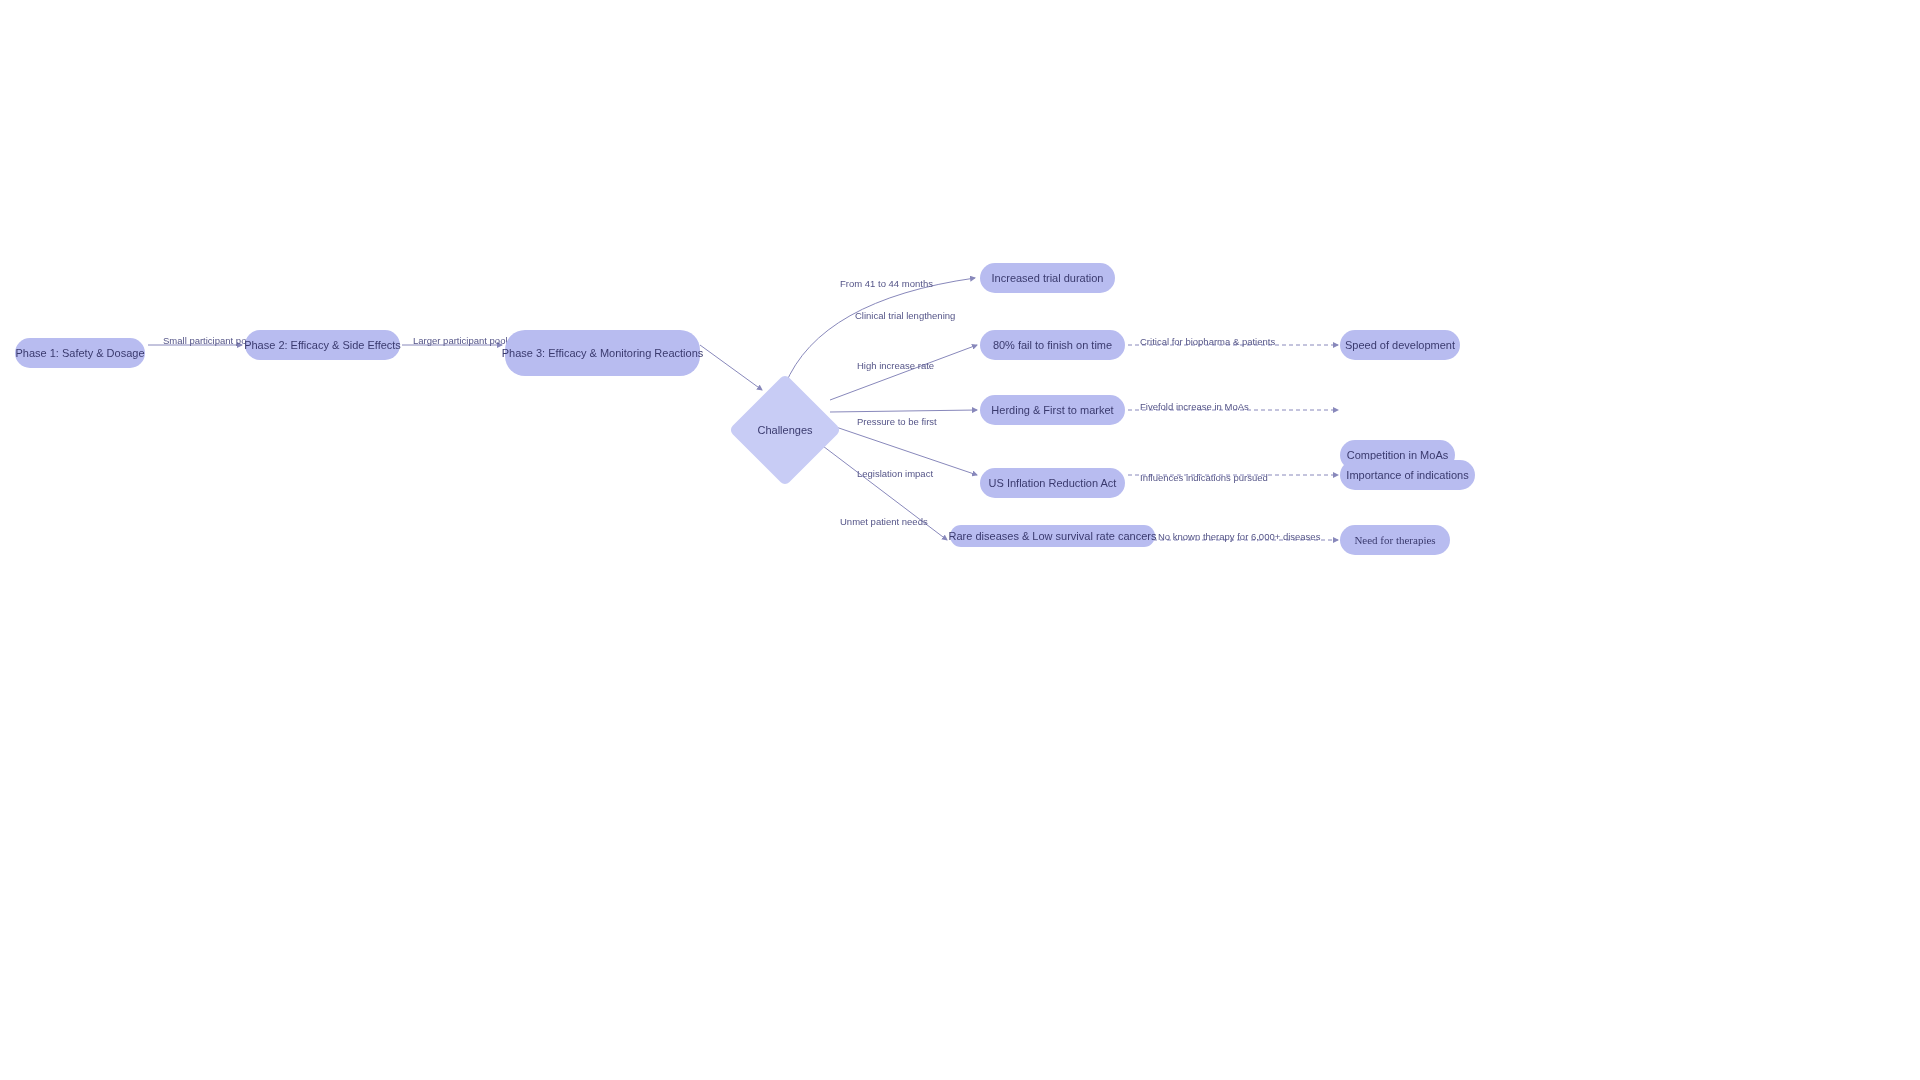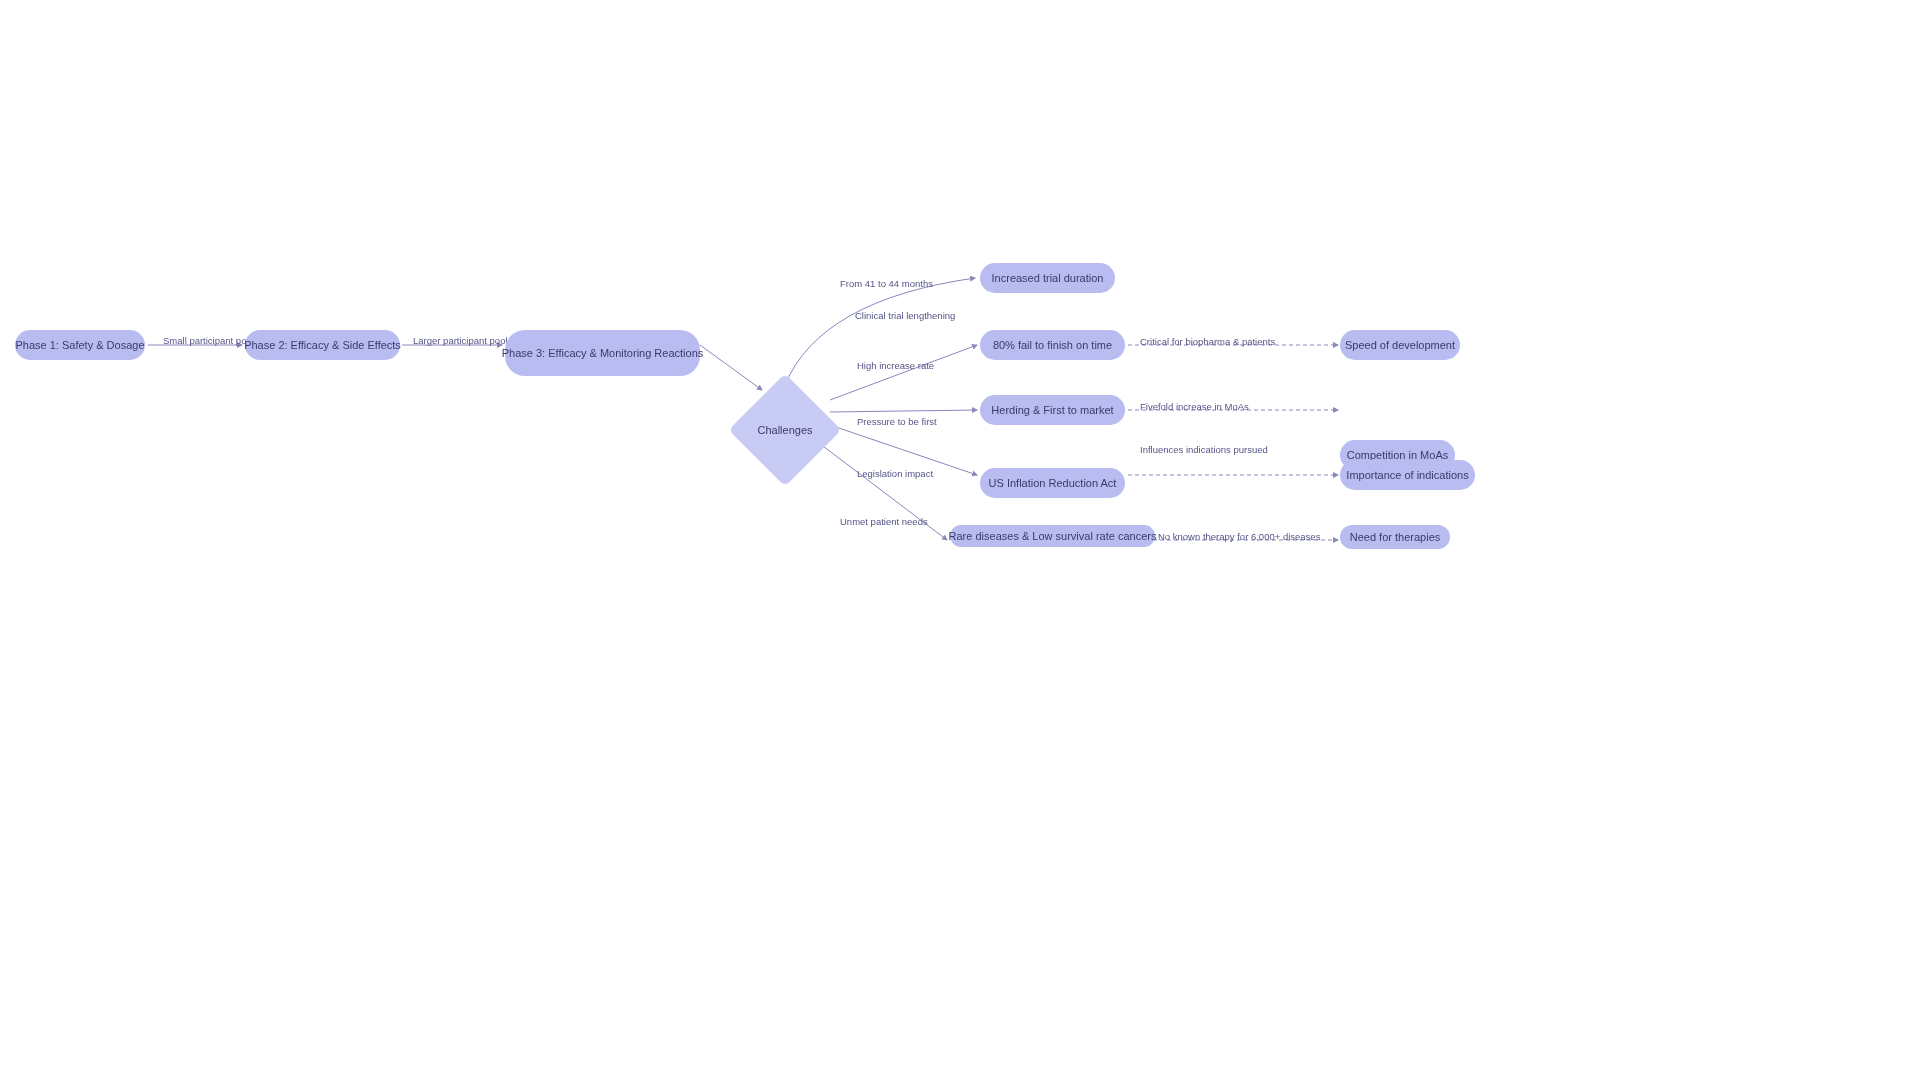--- a/index.html
+++ b/index.html
@@ -100,21 +100,21 @@
     <line x1="1153" y1="540" x2="1338" y2="540" stroke="#8888bb" stroke-width="1" stroke-dasharray="4,3" marker-end="url(#arrow)"></line>
 
     <defs>
       <marker id="arrow" markerWidth="6" markerHeight="6" refX="5" refY="3" orient="auto">
         <path d="M0,0 L0,6 L6,3 z" fill="#8888bb"></path>
       </marker>
     </defs>
 
   </svg>
 
-  <div class="node-pill" style="left:15px; top:330px; width:130px; height:30px;">Phase 1: Safety &amp; Dosage</div>
+  <div class="node-pill" style="left:15px; top:338px; width:130px; height:30px;">Phase 1: Safety &amp; Dosage</div>
 
   <div class="label-text" style="left:163px; top:335px;">Small participant pool</div>
 
   <div class="node-pill" style="left:245px; top:330px; width:155px; height:30px;">Phase 2: Efficacy &amp; Side Effects</div>
 
   <div class="label-text" style="left:413px; top:335px;">Larger participant pool</div>
 
   <div class="node-pill" style="left:505px; top:330px; width:195px; height:46px;">Phase 3: Efficacy &amp; Monitoring Reactions</div>
 
   <div class="node-diamond" style="left:740px; top:388px; width:90px; height:84px;">
@@ -140,25 +140,25 @@
   <div class="node-pill" style="left:980px; top:395px; width:145px; height:30px;">Herding &amp; First to market</div>
 
   <div class="node-pill" style="left:980px; top:460px; width:145px; height:30px;margin-top:8px;">US Inflation Reduction Act</div>
 
   <div class="node-pill" style="left:950px; top:525px; width:205px; height:22px;">Rare diseases &amp; Low survival rate cancers</div>
 
   <div class="label-text" style="left:1140px; top:336px;">Critical for biopharma &amp; patients</div>
 
   <div class="label-text" style="left:1140px; top:401px;">Fivefold increase in MoAs</div>
 
-  <div class="label-text" style="left:1140px; top:444px;">Influences indications pursued</div>
+  <div class="label-text" style="left:1140px; top:472px;">Influences indications pursued</div>
 
   <div class="label-text" style="left:1158px; top:531px;">No known therapy for 6,000+ diseases</div>
 
   <div class="node-pill" style="left:1340px; top:330px; width:120px; height:30px;">Speed of development</div>
 
   <div class="node-pill" style="left:1340px; top:395px; width:115px; height:30px;margin-top:45px;">Competition in MoAs</div>
 
   <div class="node-pill" style="left:1340px; top:460px; width:135px; height:30px;">Importance of indications</div>
 
-  <div class="node-pill" style="left:1340px; top:525px; width:110px; height:24px;">Need for therapies</div>
+  <div class="node-pill" style="left:1340px; top:525px; width:110px; height:30px;font-family:Liberation Serif, serif;">Need for therapies</div>
 
 </div>
 
 </body></html>

